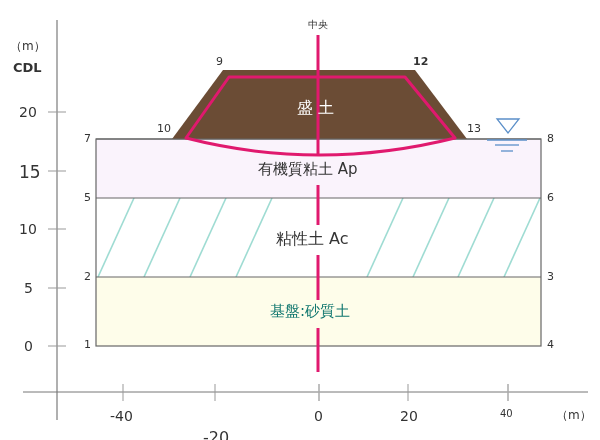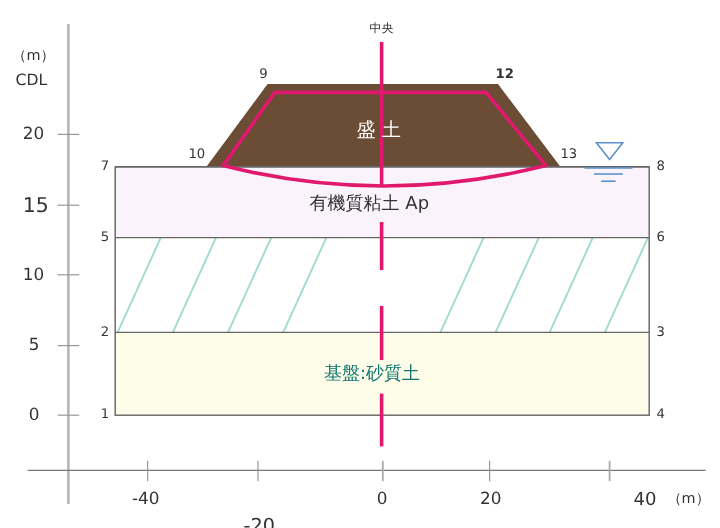--- a/index.html
+++ b/index.html
@@ -72,41 +72,42 @@
     <g stroke="#5b8fc9" stroke-width="1.3" fill="none">
       <polygon points="497,119 519,119 508,133"></polygon>
       <line x1="487" y1="140" x2="527" y2="140"></line>
       <line x1="495" y1="145" x2="519" y2="145"></line>
       <line x1="501" y1="151" x2="513" y2="151"></line>
     </g>
   </svg>
 
   
   <div class="lbl" style="left:10px;top:40px;font-size:12px;">（m）</div>
-  <div class="lbl" style="left:13px;top:61px;font-size:13px;">CDL</div>
+  <div class="lbl" style="left:13px;top:61px;font-size:13px;font-weight:bold;">CDL</div>
   <div class="lbl" style="left:19px;top:105px;font-size:14px;">20</div>
   <div class="lbl" style="left:19px;top:164px;font-size:17px;">15</div>
   <div class="lbl" style="left:19px;top:222px;font-size:14px;">10</div>
   <div class="lbl" style="left:24px;top:281px;font-size:14px;">5</div>
   <div class="lbl" style="left:24px;top:339px;font-size:14px;">0</div>
 
   
   <div class="lbl" style="left:110px;top:409px;font-size:14px;">-40</div>
   <div class="lbl" style="left:203px;top:430px;font-size:16px;text-decoration:underline;">-20</div>
   <div class="lbl" style="left:314px;top:409px;font-size:14px;">0</div>
   <div class="lbl" style="left:400px;top:409px;font-size:14px;">20</div>
-  <div class="lbl" style="left:528px;top:409px;font-size:15px;">40</div>
+  <div class="lbl" style="left:500px;top:409px;font-size:10px;">40</div>
   <div class="lbl" style="left:556px;top:409px;font-size:12px;">（m）</div>
 
   
   <div class="lbl" style="left:308px;top:20px;font-size:10px;">中央</div>
 
   
   <div class="lbl" style="left:297px;top:100px;font-size:16px;color:#ffffff;">盛 土</div>
   <div class="lbl" style="left:258px;top:162px;font-size:15px;color:#333;">有機質粘土 Ap</div>
+  <div class="lbl" style="left:276px;top:231px;font-size:16px;color:#333;">粘性土 Ac</div>
   <div class="lbl" style="left:270px;top:304px;font-size:15px;color:#0f766e;">基盤:砂質土</div>
 
   
   <div class="lbl" style="left:84px;top:339px;font-size:11px;">1</div>
   <div class="lbl" style="left:84px;top:271px;font-size:11px;">2</div>
   <div class="lbl" style="left:547px;top:271px;font-size:11px;">3</div>
   <div class="lbl" style="left:547px;top:339px;font-size:11px;">4</div>
   <div class="lbl" style="left:84px;top:192px;font-size:11px;">5</div>
   <div class="lbl" style="left:547px;top:192px;font-size:11px;">6</div>
   <div class="lbl" style="left:84px;top:133px;font-size:11px;">7</div>

